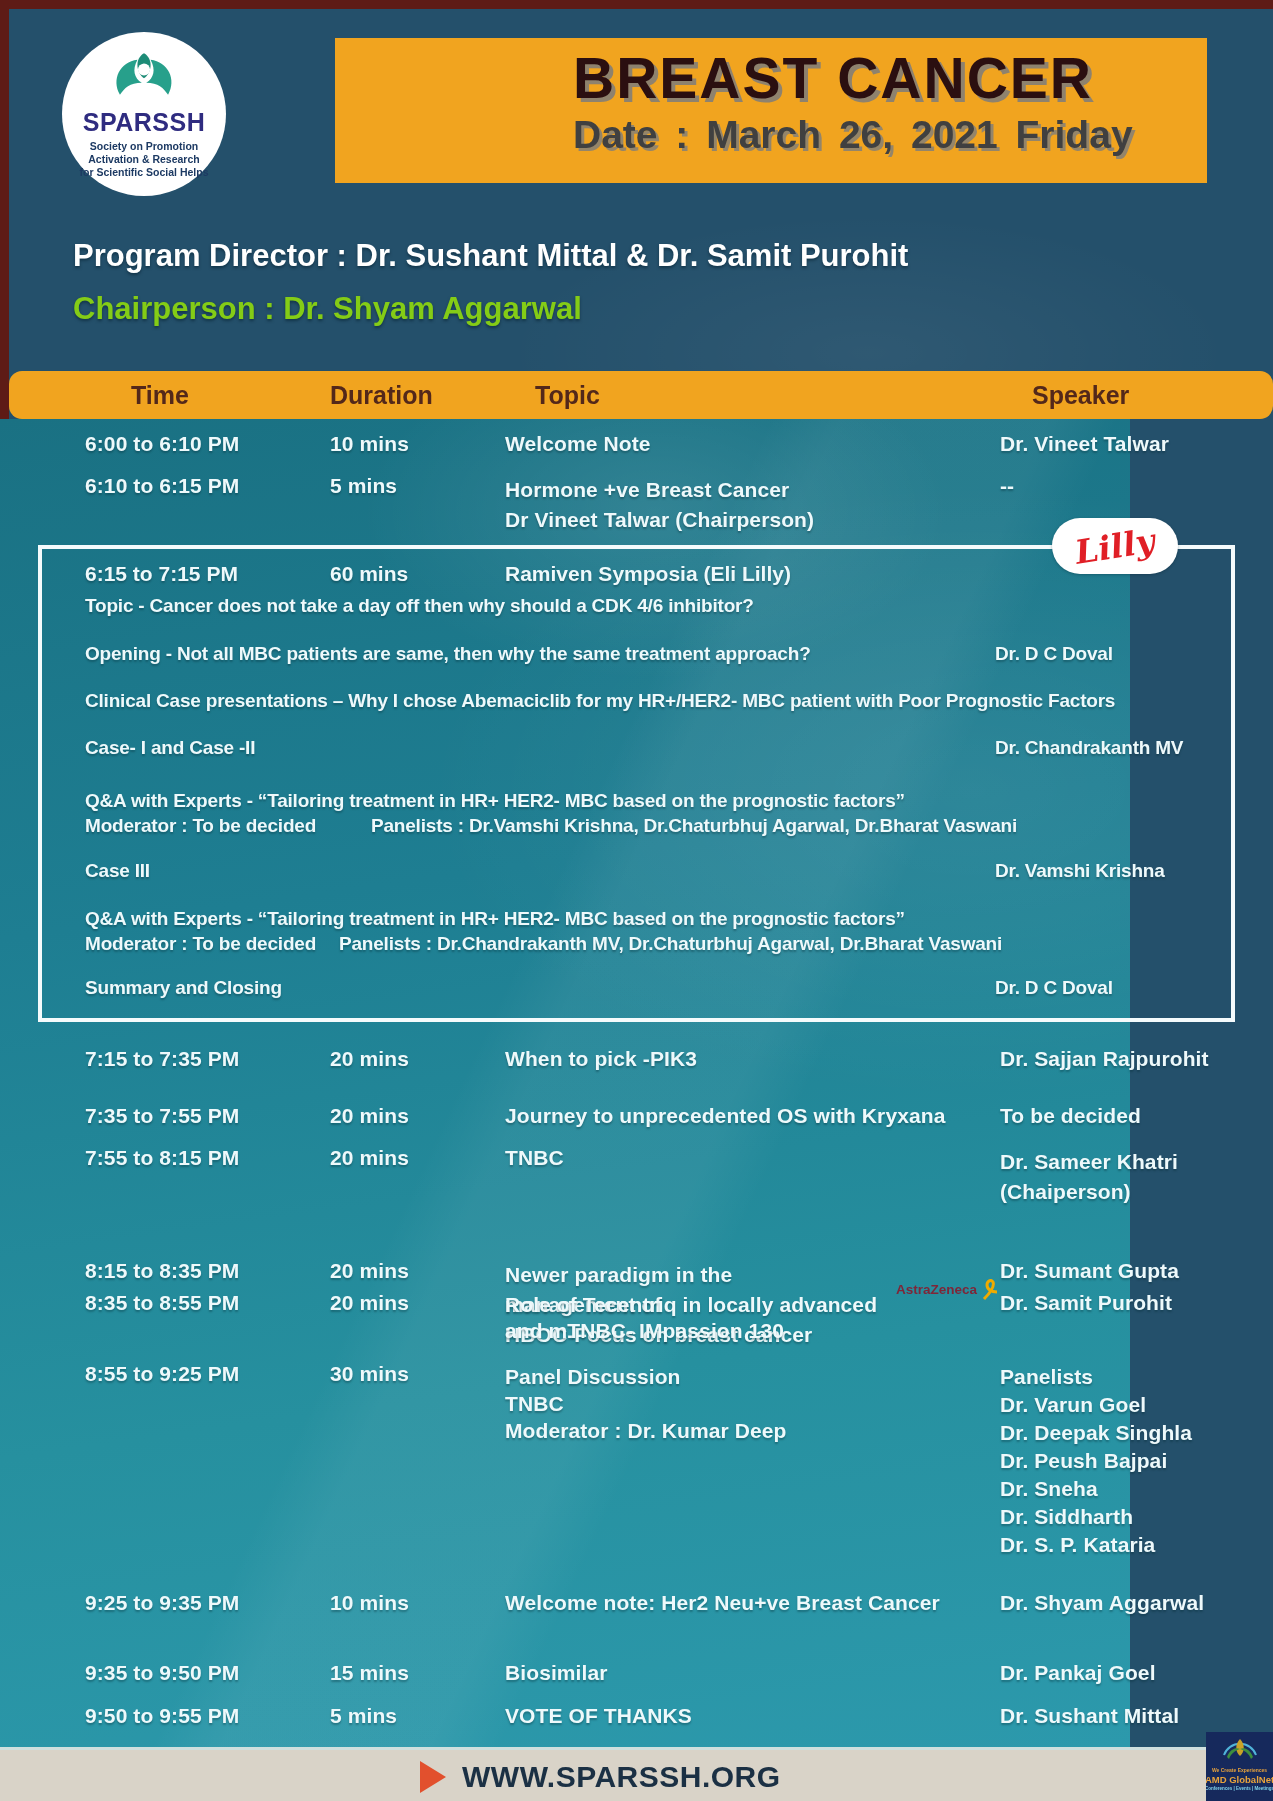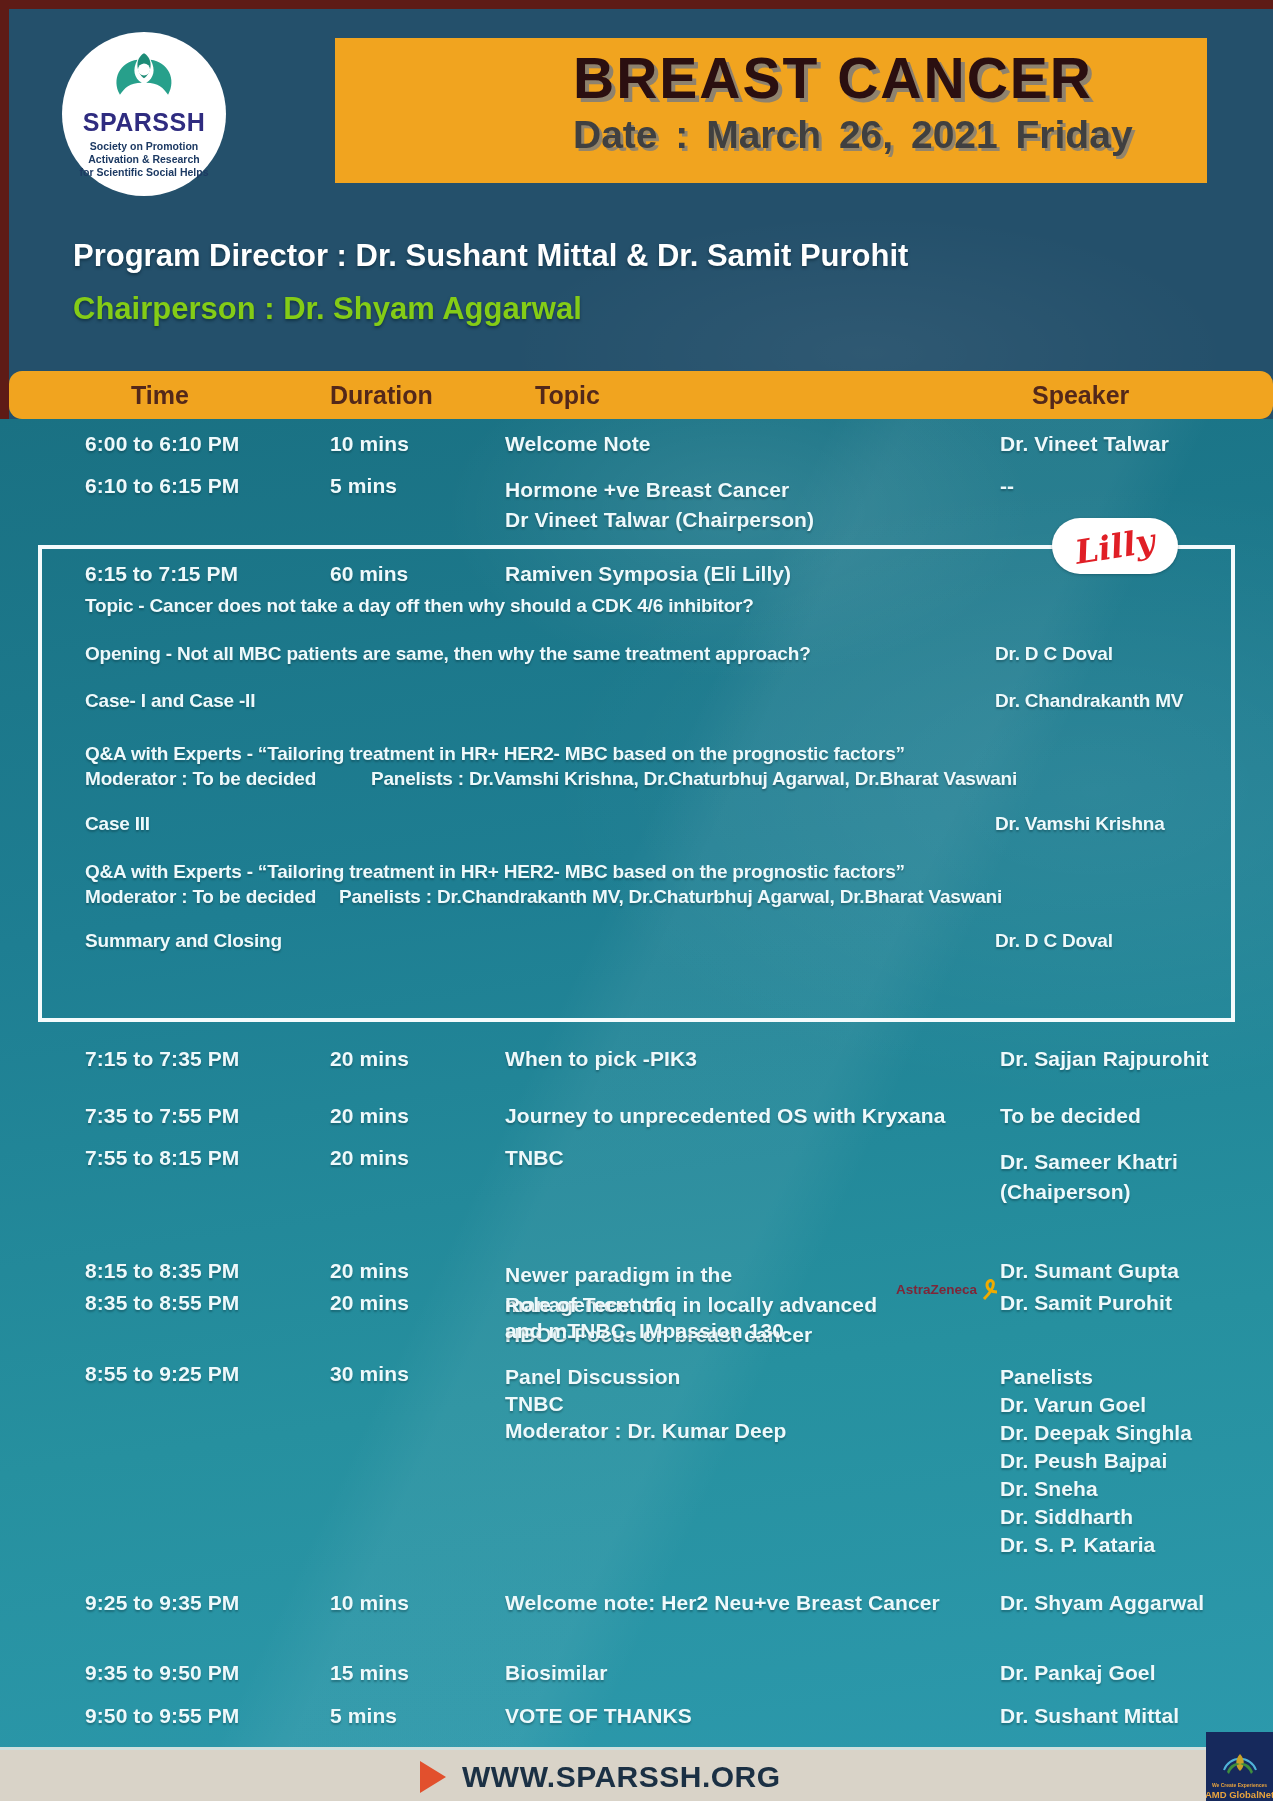--- a/index.html
+++ b/index.html
@@ -31,21 +31,21 @@
   .prog2{position:absolute;left:73px;top:291px;font-size:31px;font-weight:700;color:#84cc16;
     text-shadow:0 2px 3px rgba(0,25,40,.5);}
   
   .thead{position:absolute;top:371px;left:9px;width:1264px;height:48px;background:#F1A41F;
     display:grid;grid-template-columns:245px 175px 495px auto;box-sizing:border-box;padding-left:76px;
     align-items:center;font-size:25px;font-weight:700;color:#53281A;z-index:2;border-radius:13px;}
   .thead .h-time{padding-left:46px;}
   .thead .h-topic{padding-left:30px;}
   .thead .h-speaker{padding-left:32px;}
   
-  .schedule{position:absolute;top:419px;left:0;width:1273px;height:1328px;
+  .schedule{position:absolute;top:419px;left:0;width:1130px;height:1328px;
     background:linear-gradient(172deg,#1A7183 0%,#1E7E92 35%,#26909F 70%,#2C99AC 100%);}
   .schedule::before{content:"";position:absolute;inset:0;pointer-events:none;
     background:
       radial-gradient(ellipse 420px 240px at 58% 7%,rgba(255,255,255,.10),transparent 70%),
       radial-gradient(ellipse 760px 430px at 86% 28%,rgba(255,255,255,.07),transparent 72%),
       linear-gradient(115deg,transparent 44%,rgba(255,255,255,.055) 48%,rgba(255,255,255,.055) 60%,transparent 64%);}
   .row{position:absolute;left:85px;width:1160px;display:grid;grid-template-columns:245px 175px 495px auto;
     color:#EEF9FB;font-size:21px;font-weight:700;line-height:22px;letter-spacing:.1px;
     text-shadow:0 2px 2px rgba(0,40,50,.35);}
   .lh30{line-height:30px;} .lh27{line-height:27px;} .lh26{line-height:26px;} .lh28{line-height:28px;}
@@ -74,21 +74,21 @@
     color:#E01F26;transform:rotate(-9deg);}
   
   .footer{position:absolute;top:1747px;left:0;width:1273px;height:54px;background:#D9D3C8;
     border-top:3px solid #CFE0DE;box-sizing:border-box;}
   .footer-inner{position:absolute;left:420px;top:10px;display:flex;align-items:center;gap:16px;}
   .arrow{width:0;height:0;border-left:26px solid #E2502D;border-top:16px solid transparent;
     border-bottom:16px solid transparent;}
   .site{font-size:30px;font-weight:800;color:#1B3044;letter-spacing:.5px;}
   
   .amd{position:absolute;left:1206px;top:1732px;width:67px;height:69px;background:#16295C;z-index:8;
-    display:flex;flex-direction:column;align-items:center;justify-content:flex-start;padding-top:19px;
+    display:flex;flex-direction:column;align-items:center;justify-content:flex-start;padding-top:4px;
     box-sizing:border-box;overflow:hidden;}
   .amd-tag{font-size:5px;color:#E8A33D;font-weight:700;margin-top:1px;white-space:nowrap;}
   .amd-name{font-size:9.5px;color:#E8A33D;font-weight:700;white-space:nowrap;margin-top:1px;}
   .amd-sub{font-size:4.5px;color:#7FD0E8;font-weight:700;white-space:nowrap;margin-top:1px;}
 </style>
 </head>
 <body>
 
 <div class="page">
   <div class="top-bar"></div>
@@ -155,20 +155,23 @@
         <div>Ramiven Symposia (Eli Lilly)</div>
       </div>
       <div class="bline m10">
         <div class="t">Topic - Cancer does not take a day off then why should a CDK 4/6 inhibitor?</div>
       </div>
       <div class="bline m26">
         <div class="t">Opening - Not all MBC patients are same, then why the same treatment approach?</div>
         <div class="s">Dr. D C Doval</div>
       </div>
       <div class="bline m25">
+        <div class="t">Clinical Case presentations – Why I chose Abemaciclib for my HR+/HER2- MBC patient with Poor Prognostic Factors</div>
+      </div>
+      <div class="bline m25">
         <div class="t">Case- I and Case -II</div>
         <div class="s">Dr. Chandrakanth MV</div>
       </div>
       <div class="bline m31">
         <div class="t">Q&amp;A with Experts - “Tailoring treatment in HR+ HER2- MBC based on the prognostic factors”</div>
       </div>
       <div class="bline m3">
         <div class="mod1">Moderator : To be decided</div>
         <div class="t">Panelists : Dr.Vamshi Krishna, Dr.Chaturbhuj Agarwal, Dr.Bharat Vaswani</div>
       </div>

